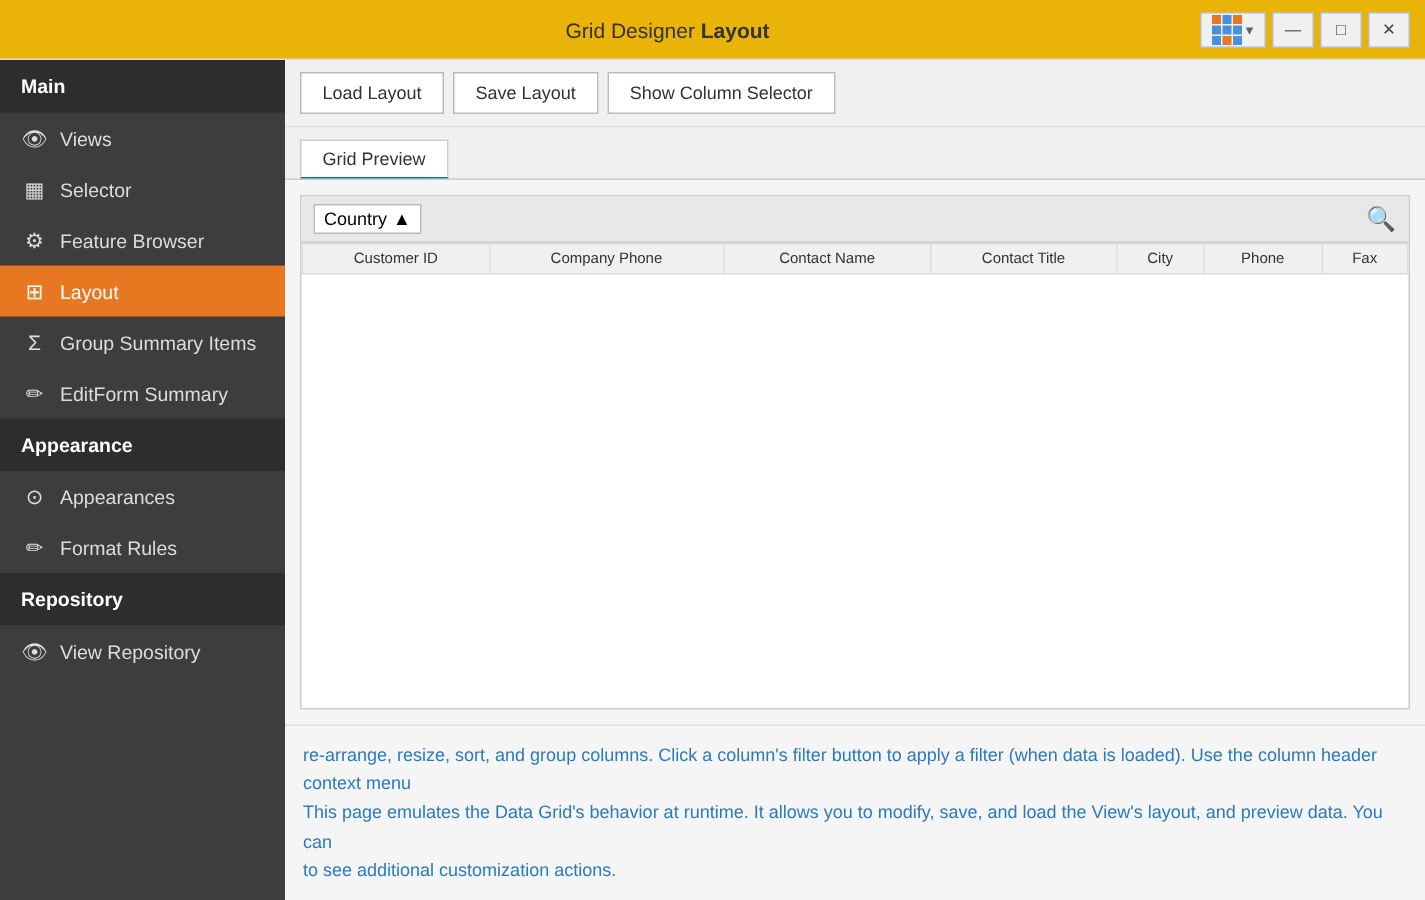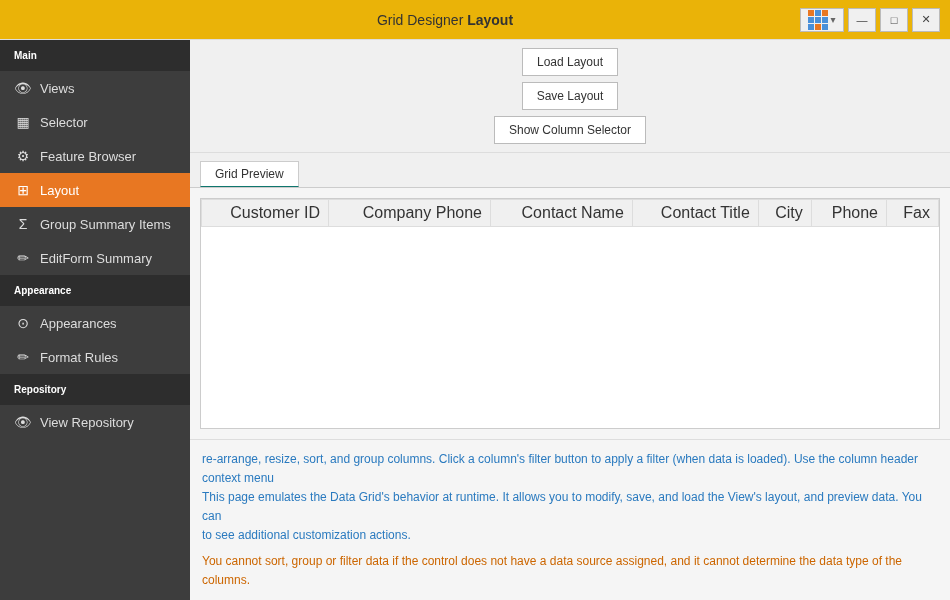--- a/index.html
+++ b/index.html
@@ -71,21 +71,21 @@
       width: 190px;
       background: #3d3d3d;
       color: #fff;
       flex-shrink: 0;
       overflow-y: auto;
     }
     .sidebar-section-header {
       background: #2d2d2d;
       color: #fff;
       font-weight: bold;
-      font-size: 10px;
+      font-size: 13px;
       padding: 10px 14px;
     }
     .sidebar-item {
       display: flex;
       align-items: center;
       padding: 9px 14px;
       cursor: pointer;
       color: #ddd;
       font-size: 13px;
       gap: 8px;
@@ -110,21 +110,20 @@
     }
 
     
     .toolbar {
       background: #f0f0f0;
       border-bottom: 1px solid #ddd;
       padding: 8px 10px;
       display: flex;
       gap: 6px;
       align-items: center;
-      flex-direction: column;
     }
     .toolbar-btn {
       padding: 5px 14px;
       border: 1px solid #bbb;
       background: #fff;
       cursor: pointer;
       font-size: 12px;
       color: #333;
       height: 28px;
     }
@@ -187,22 +186,22 @@
       cursor: pointer;
     }
     .grid-table {
       width: 100%;
       border-collapse: collapse;
     }
     .grid-table th {
       background: #f0f0f0;
       border: 1px solid #ddd;
       padding: 4px 8px;
-      text-align: right;
-      font-size: 16px;
+      text-align: center;
+      font-size: 10px;
       font-weight: normal;
       color: #333;
     }
 
     
     .description-area {
       padding: 10px 12px;
       background: #f5f5f5;
       border-top: 1px solid #ddd;
       font-size: 12px;
@@ -320,20 +319,27 @@
       <button class="toolbar-btn">Show Column Selector</button>
     </div>
 
     <div class="tab-area">
       <div class="tab active">Grid Preview</div>
     </div>
 
     <div class="grid-preview-container">
       <div class="grid-preview">
 
+        <div class="grid-filter-bar">
+          <div class="grid-filter-dropdown">
+            <span>Country</span>
+            <span>▲</span>
+          </div>
+          <span class="grid-search-icon">🔍</span>
+        </div>
 
         <table class="grid-table">
           <thead>
             <tr>
               <th>Customer ID</th>
               <th>Company Phone</th>
               <th>Contact Name</th>
               <th>Contact Title</th>
               <th>City</th>
               <th>Phone</th>
@@ -349,19 +355,16 @@
     <div class="description-area">
       <p class="description-text-blue">
         <span>re-arrange, resize, sort, and group columns. Click a column's filter button to apply a filter (when data is loaded). Use the column header context menu</span>
       </p>
       <p class="description-text-blue">
         <span>This page emulates the Data Grid's behavior at runtime. It allows you to modify, save, and load the View's layout, and preview data. You can</span>
       </p>
       <p class="description-text-blue">
         <span>to see additional customization actions.</span>
       </p>
-      <p style="margin-top: 6px;">
-        <span class="description-text-orange">You cannot sort, group or filter data if the control does not have a data source assigned, and it cannot determine the data type of the columns.</span>
-      </p>
     </div>
 
   </div>
 </div>
 
 </body></html>

